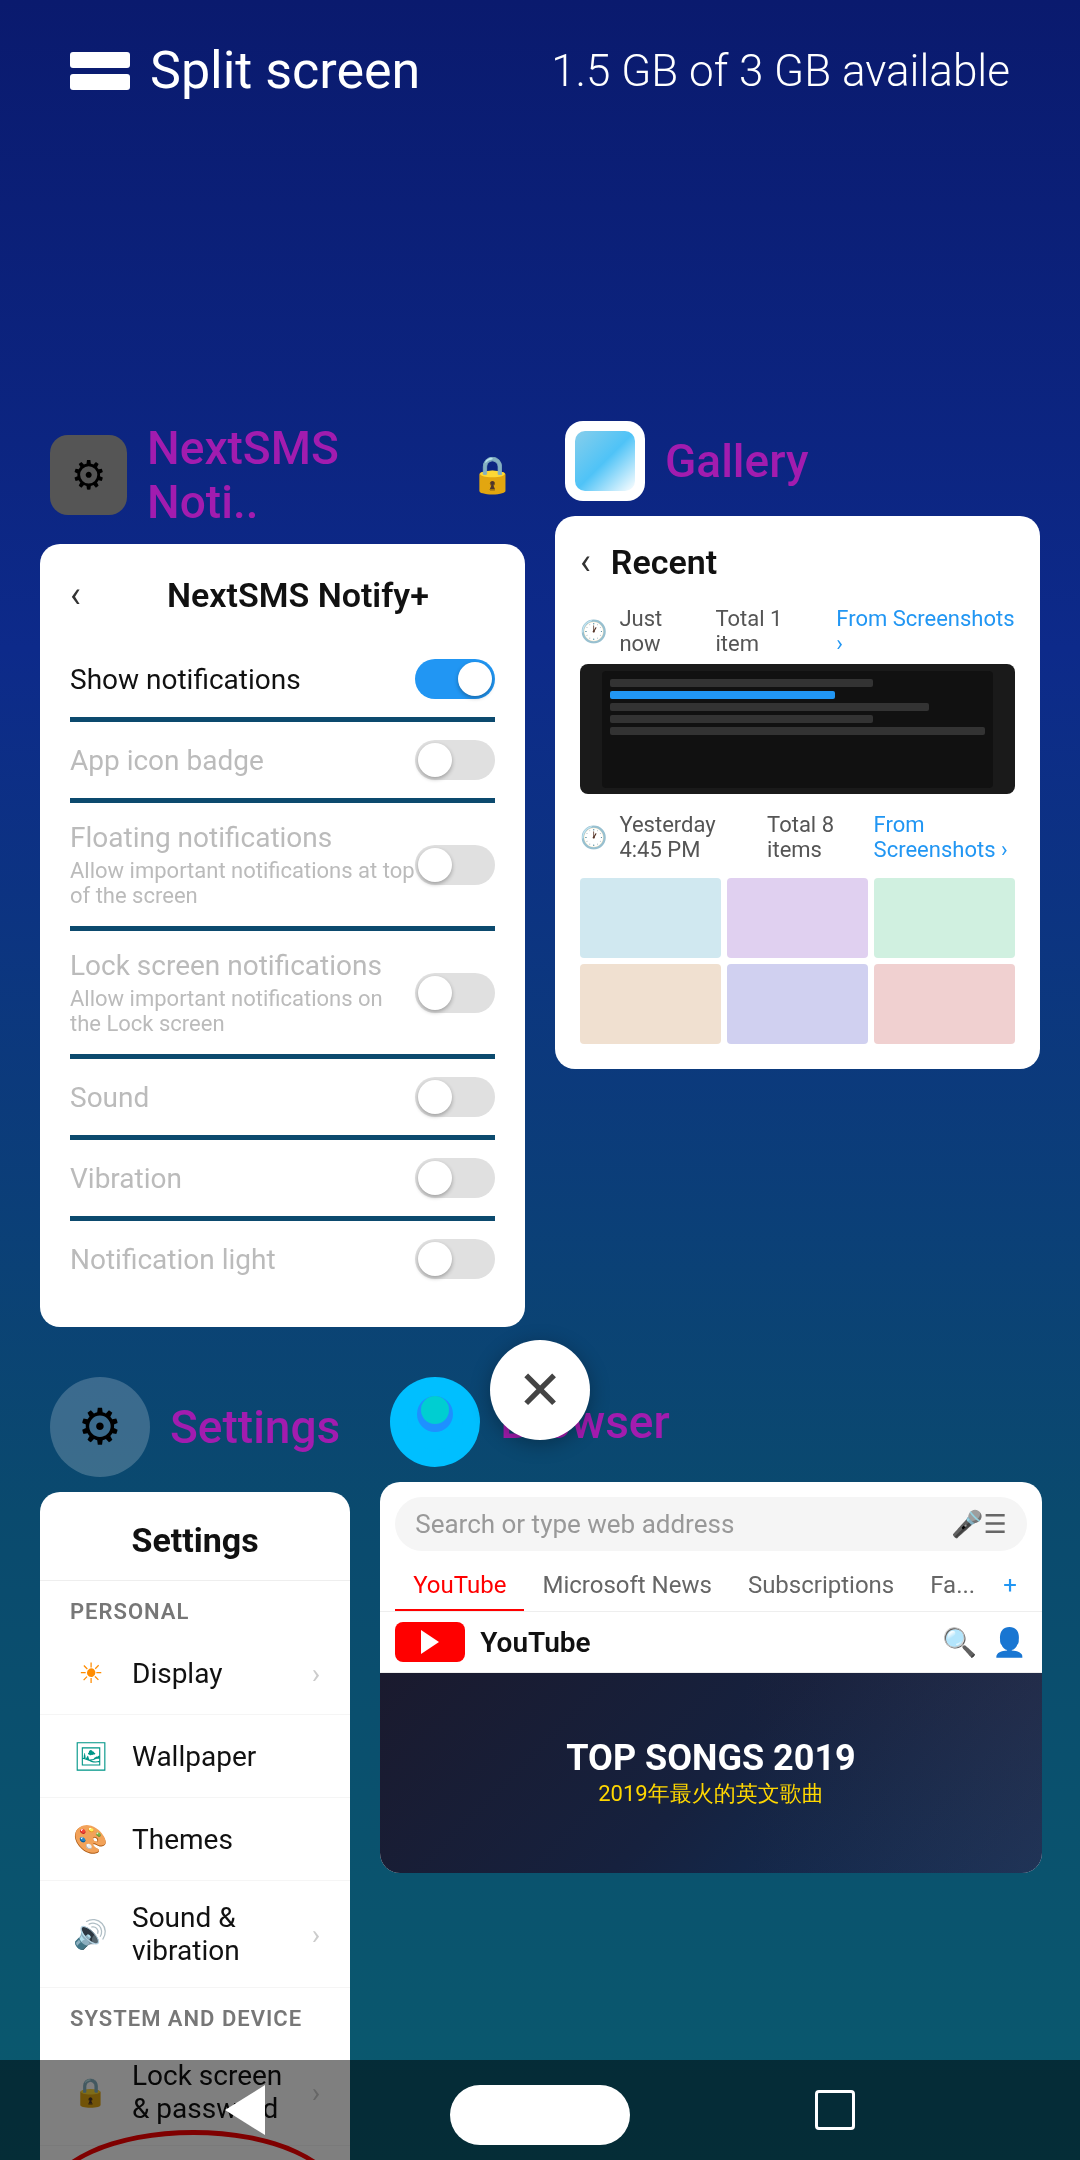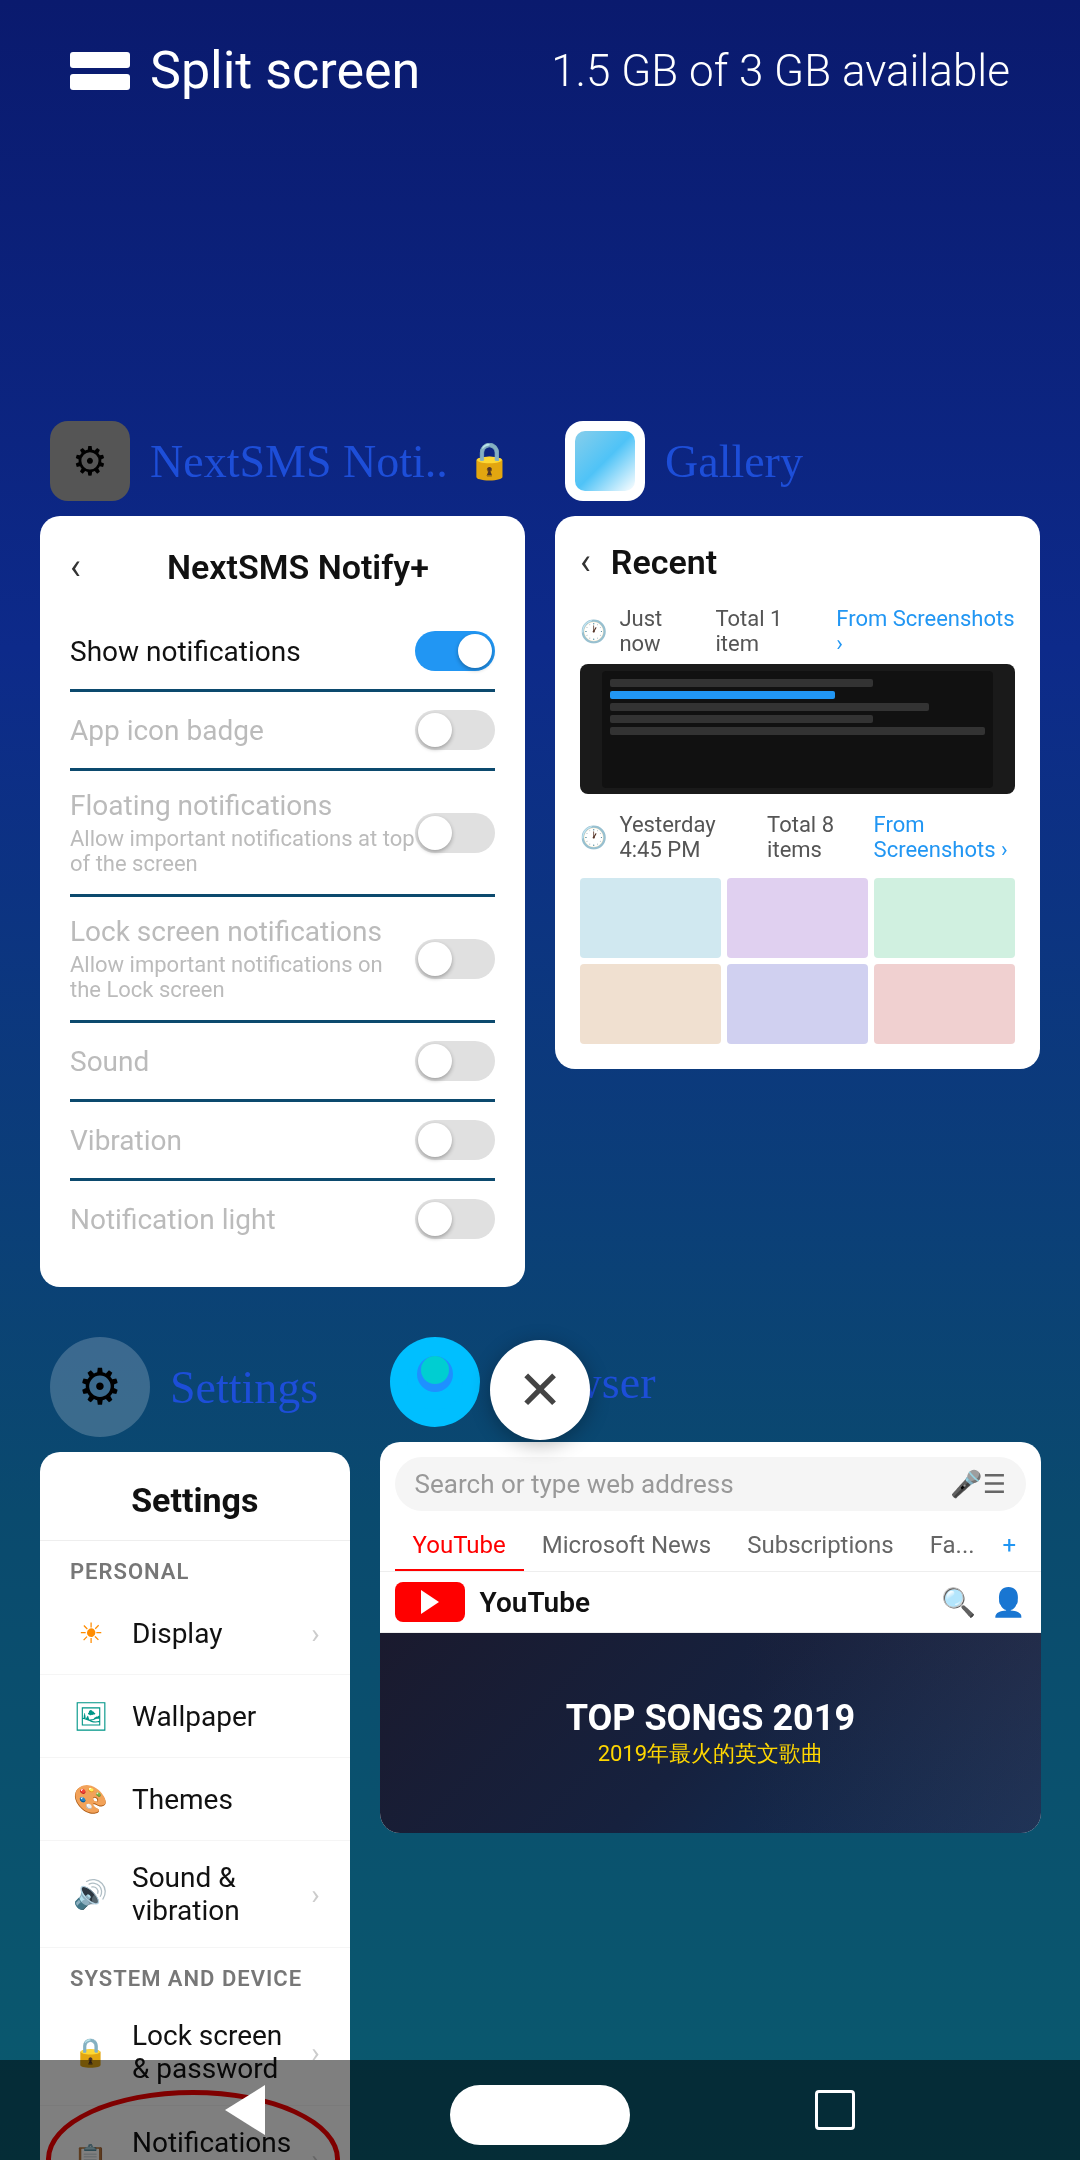--- a/index.html
+++ b/index.html
@@ -68,24 +68,23 @@
     .app-icon-box {
       width: 80px;
       height: 80px;
       background: #555;
       border-radius: 18px;
       display: flex;
       align-items: center;
       justify-content: center;
     }
     .app-title {
-      color: #1d4ed8;
+      color: #a21caf;
       font-size: 46px;
       font-weight: 500;
-      font-family: Liberation Serif, serif;
     }
     .lock-icon {
       font-size: 36px;
       color: white;
     }
 
     
     .white-card {
       background: white;
       border-radius: 20px;
@@ -112,21 +111,21 @@
       font-weight: 600;
       color: #111;
       text-align: center;
       flex: 1;
     }
     .setting-row {
       display: flex;
       justify-content: space-between;
       align-items: center;
       padding: 18px 0;
-      border-bottom: 3px solid #0c4a6e;
+      border-bottom: 5px solid #0c4a6e;
     }
     .setting-row:last-child { border-bottom: none; }
     .setting-label {
       font-size: 28px;
       color: #111;
       font-weight: 400;
     }
     .setting-sublabel {
       font-size: 22px;
       color: #888;

